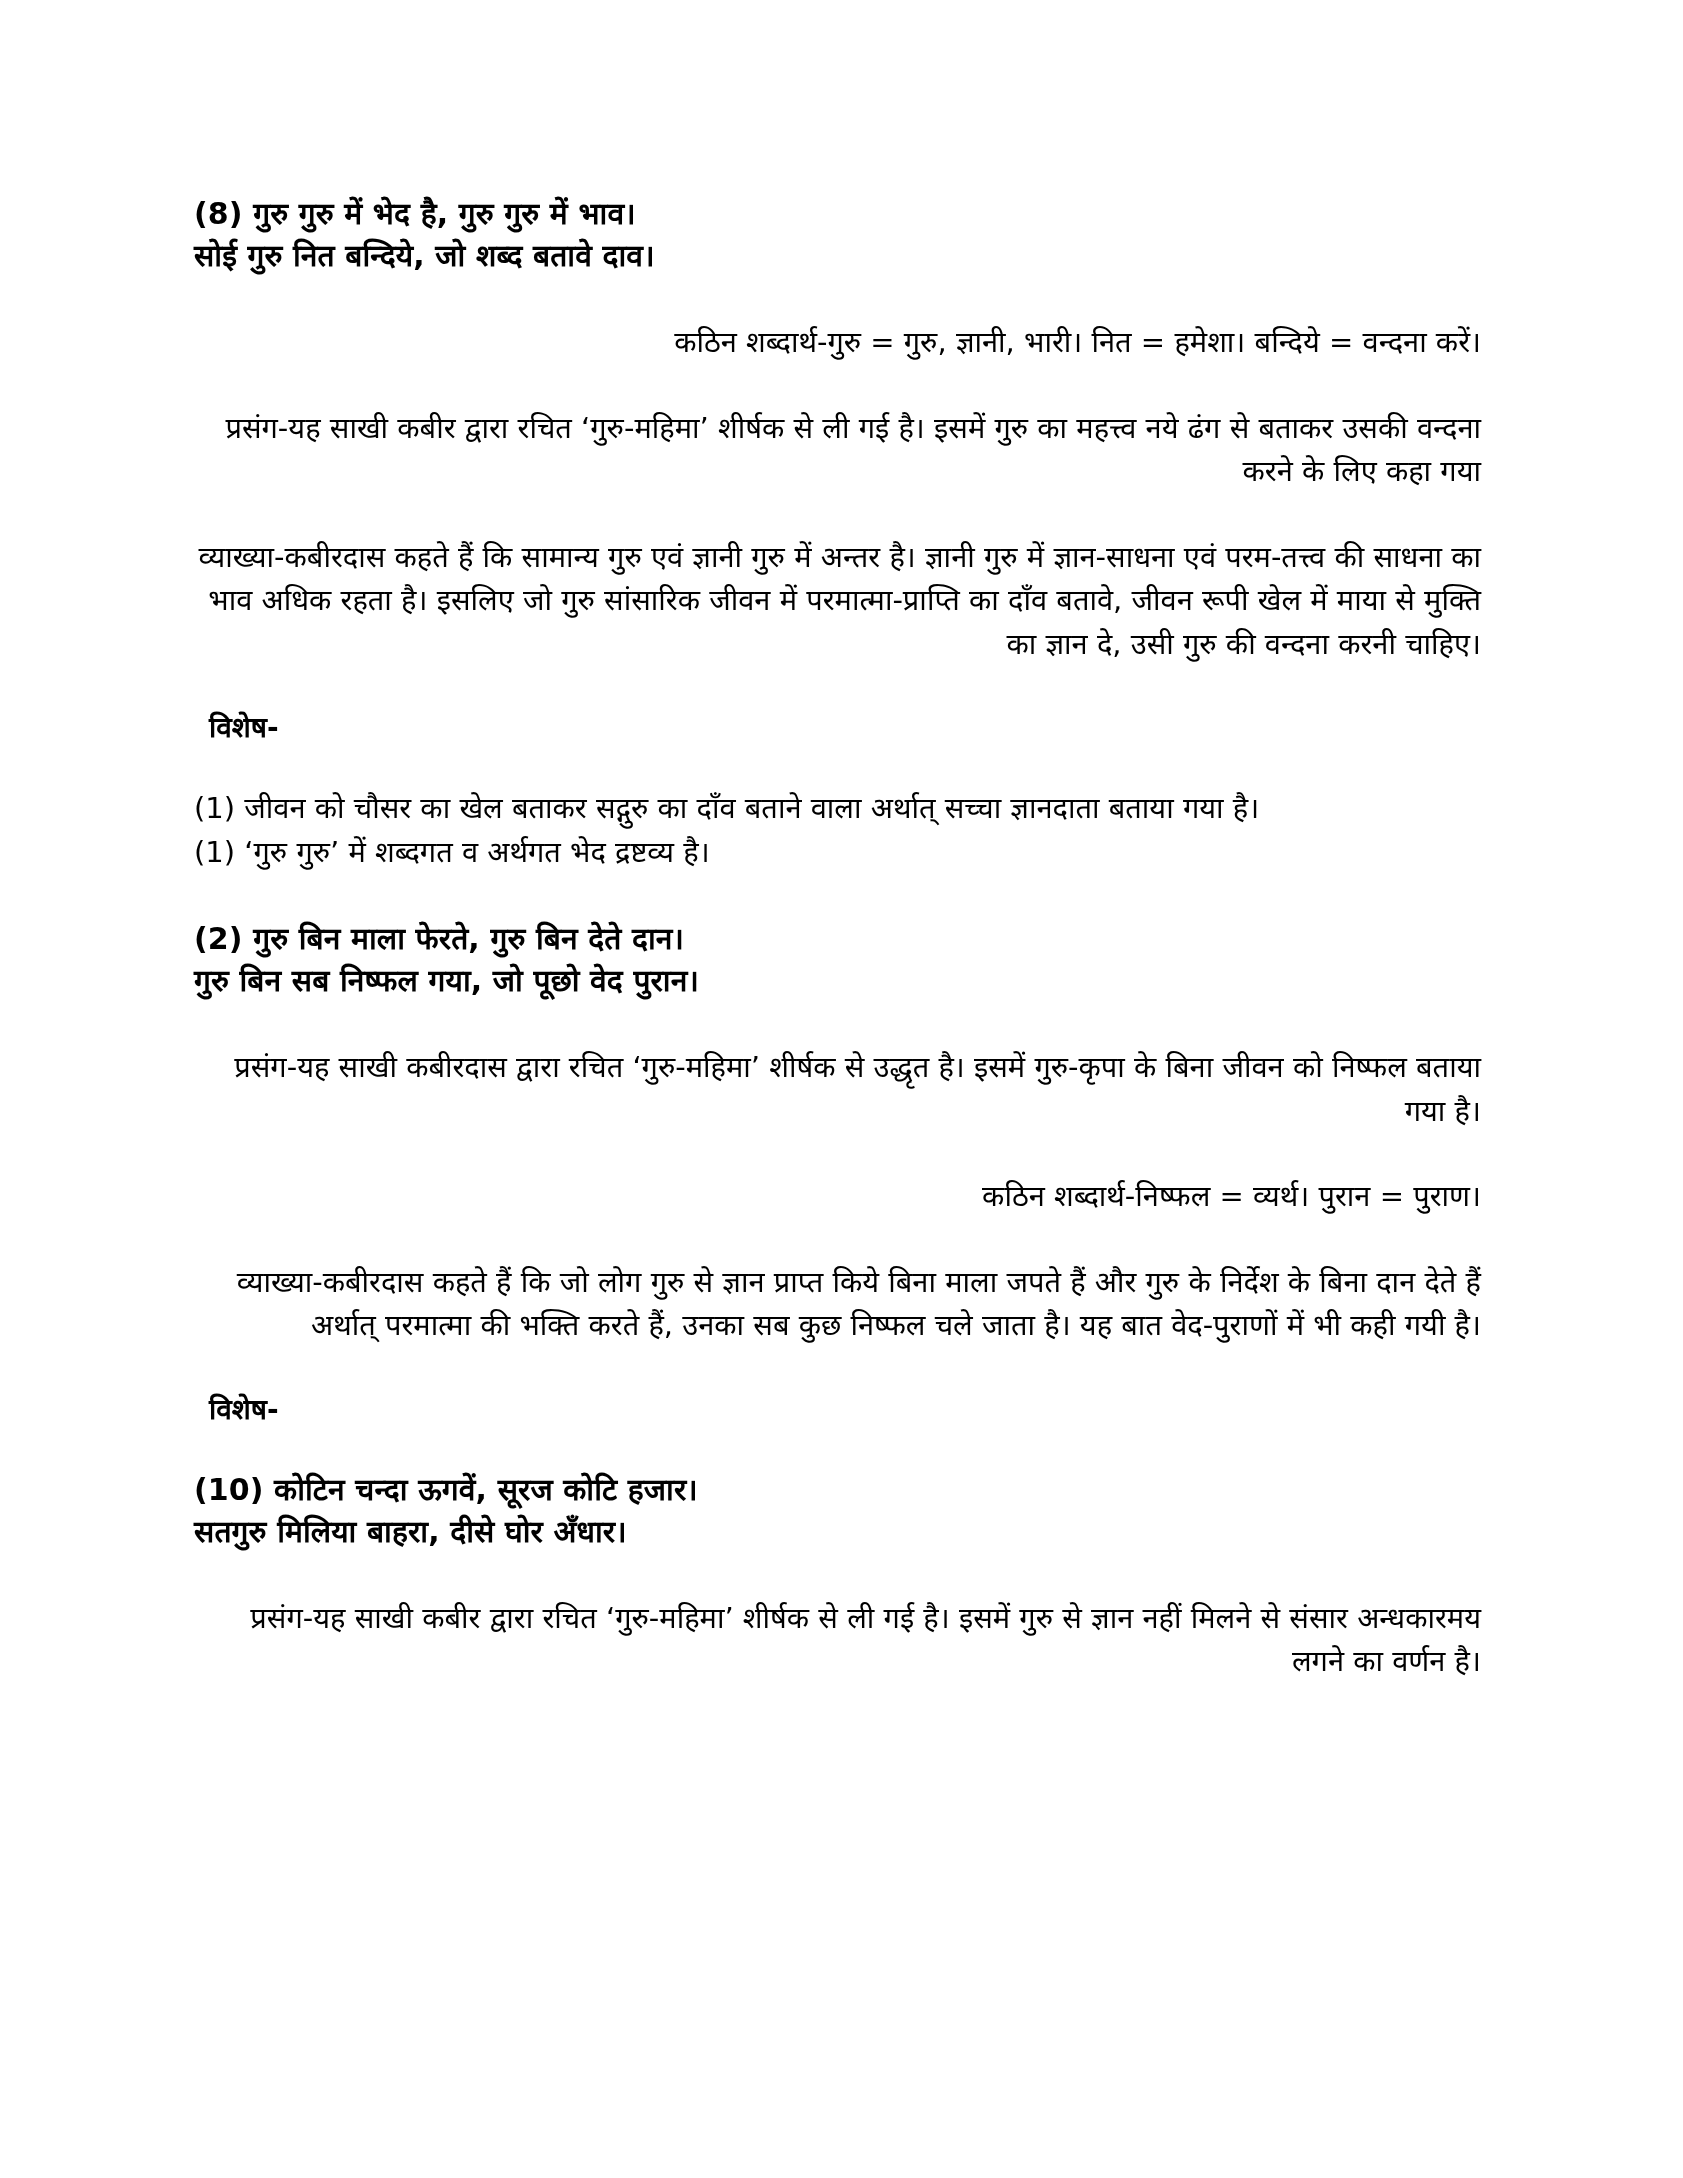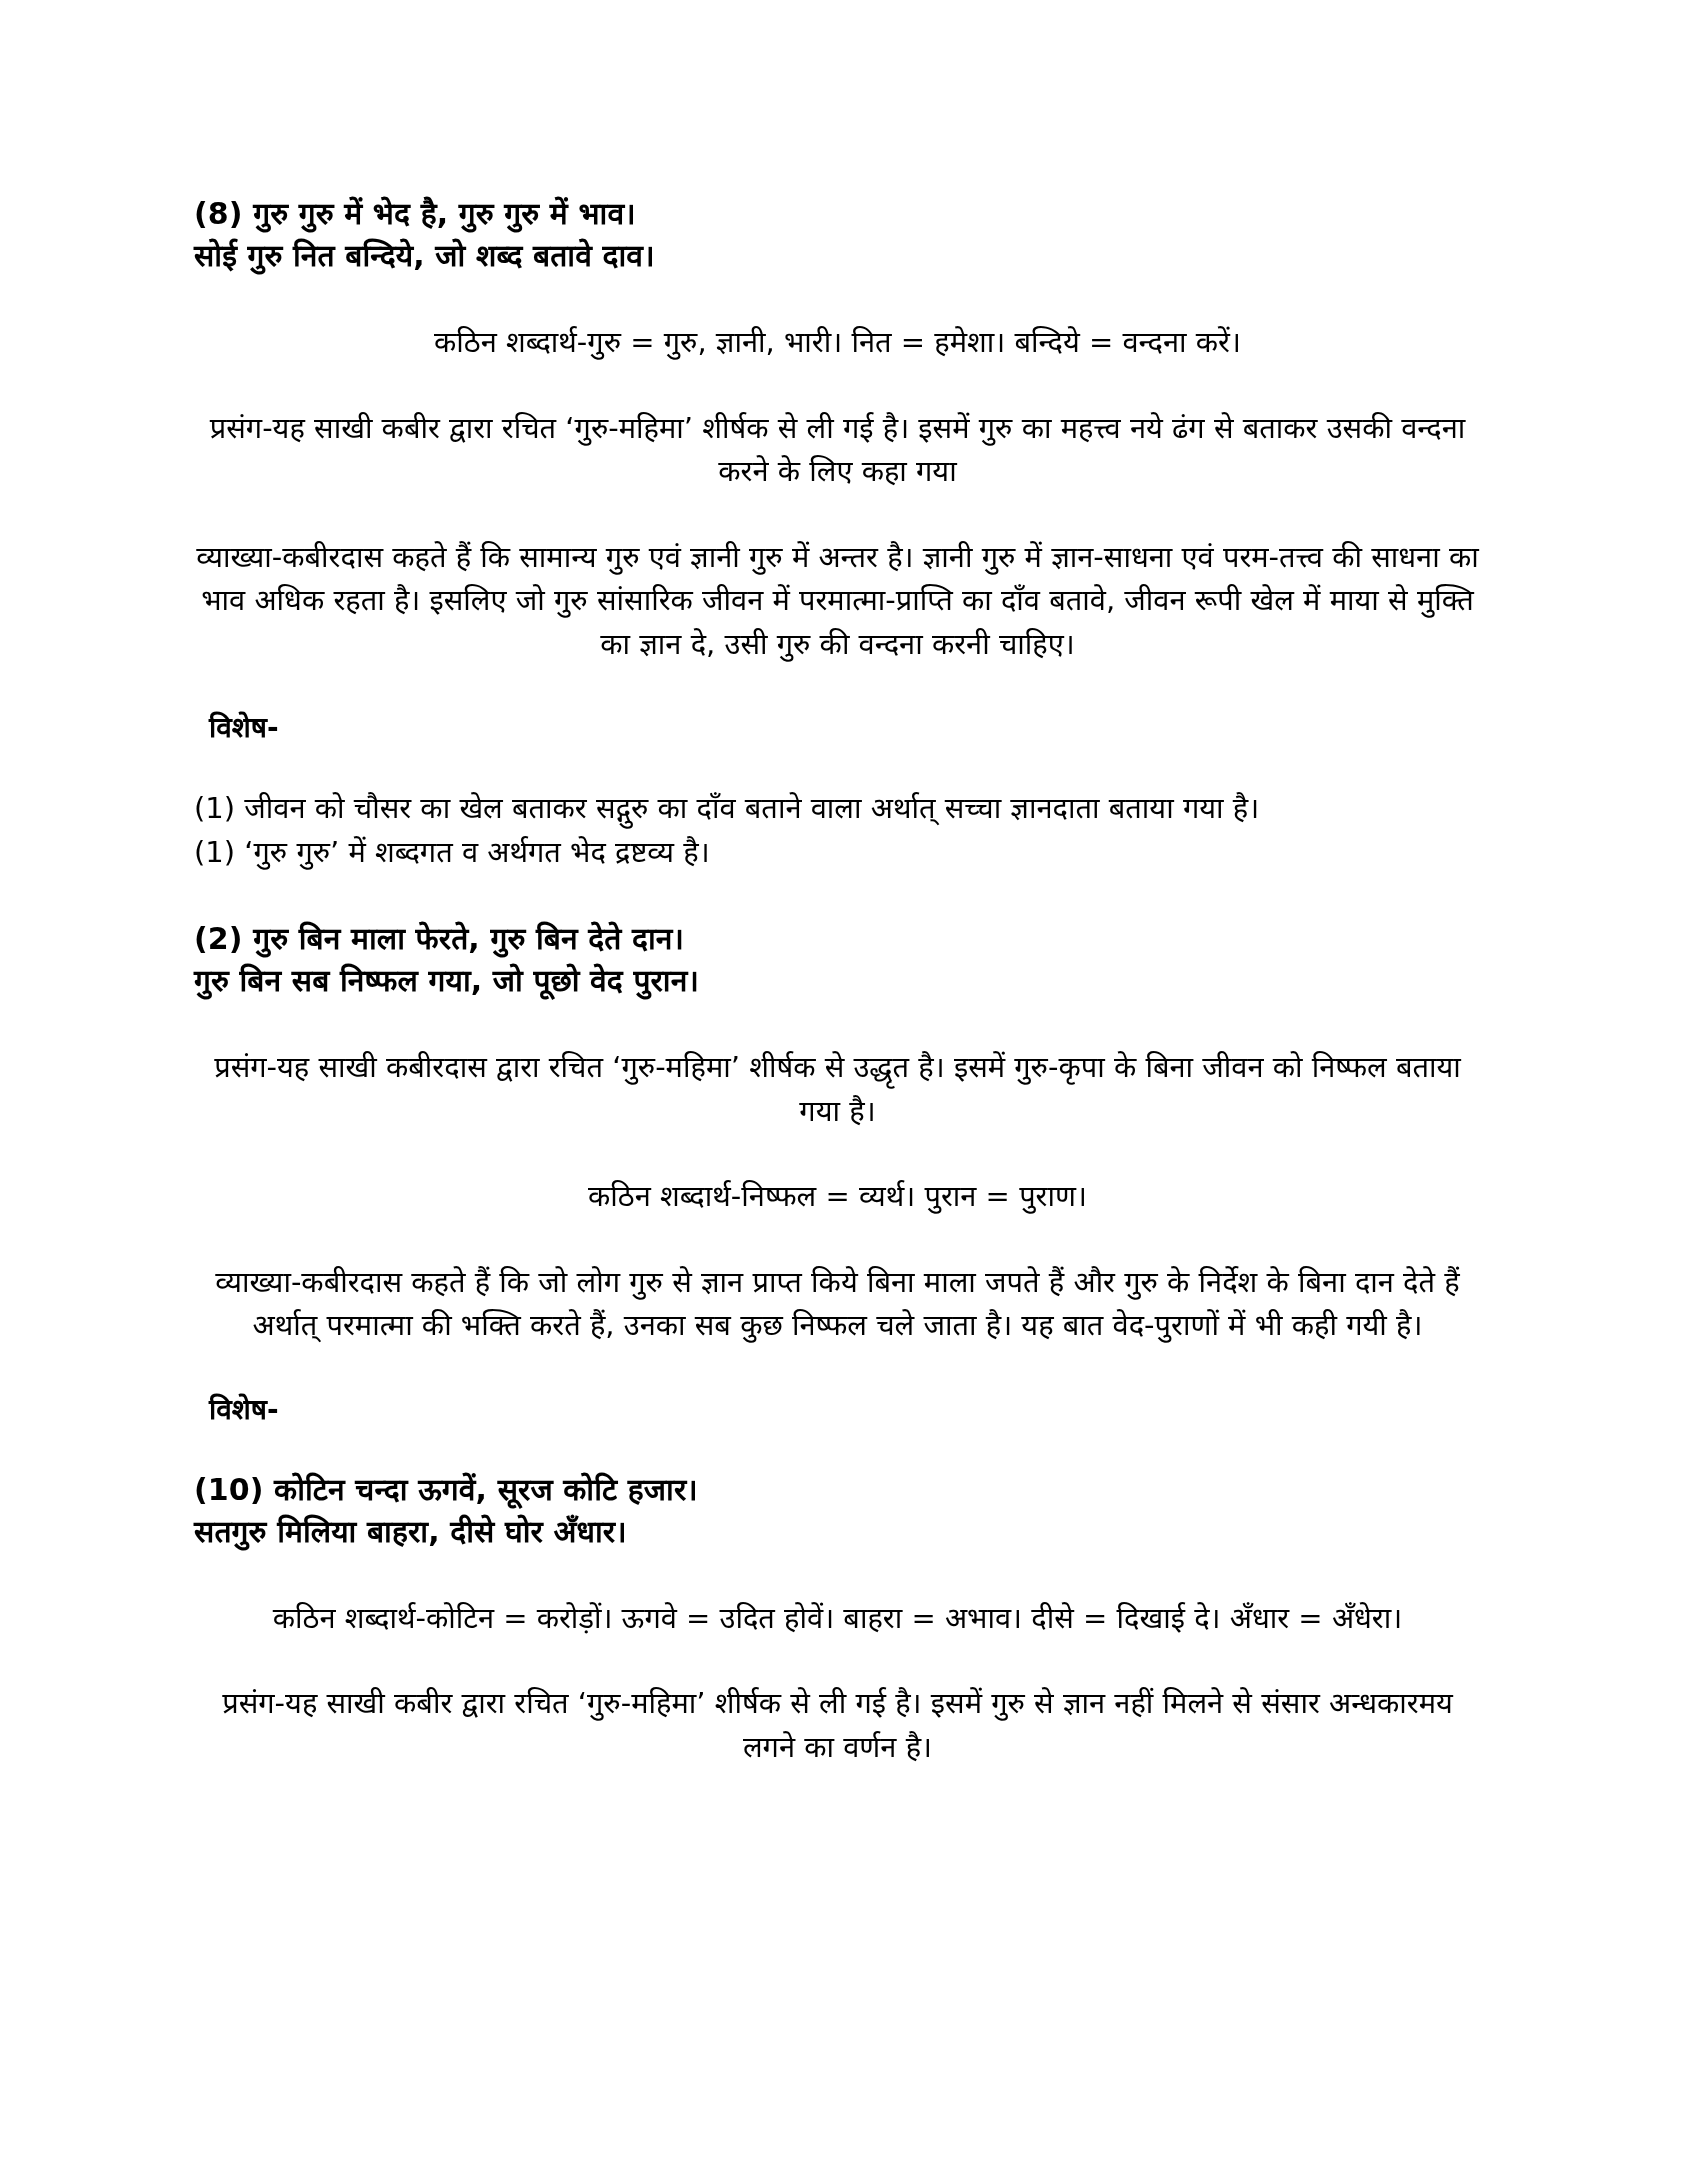--- a/index.html
+++ b/index.html
@@ -38,21 +38,21 @@
   .couplet .cl {
     display: block;
     white-space: nowrap;
   }
 
   
   .para {
     font-size: 29px;
     line-height: 1.50;
     margin: 0 0 42px 0;
-    text-align: center;
+    text-align: right;
   }
 
   
   .section-label {
     font-weight: bold;
     font-size: 28px;
     line-height: 1.4;
     margin: 0 0 40px 15px;
   }
 
@@ -103,19 +103,18 @@
     <p class="para">व्याख्या-कबीरदास कहते हैं कि जो लोग गुरु से ज्ञान प्राप्त किये बिना माला जपते हैं और गुरु के निर्देश के बिना दान देते हैं अर्थात् परमात्मा की भक्ति करते हैं, उनका सब कुछ निष्फल चले जाता है। यह बात वेद-पुराणों में भी कही गयी है।</p>
 
     <div class="section-label">विशेष-</div>
 
 
     <div class="couplet">
       <span class="cl">(10) कोटिन चन्दा ऊगवें, सूरज कोटि हजार।</span>
       <span class="cl">सतगुरु मिलिया बाहरा, दीसे घोर अँधार।</span>
     </div>
 
-    <p class="para">कठिन शब्दार्थ-कोटिन = करोड़ों। ऊगवे = उदित होवें। बाहरा = अभाव। दीसे = दिखाई दे। अँधार = अँधेरा।</p>
 
     <p class="para">प्रसंग-यह साखी कबीर द्वारा रचित ‘गुरु-महिमा’ शीर्षक से ली गई है। इसमें गुरु से ज्ञान नहीं मिलने से संसार अन्धकारमय लगने का वर्णन है।</p>
 
   </div>
 </div>
 
 
 </body></html>

